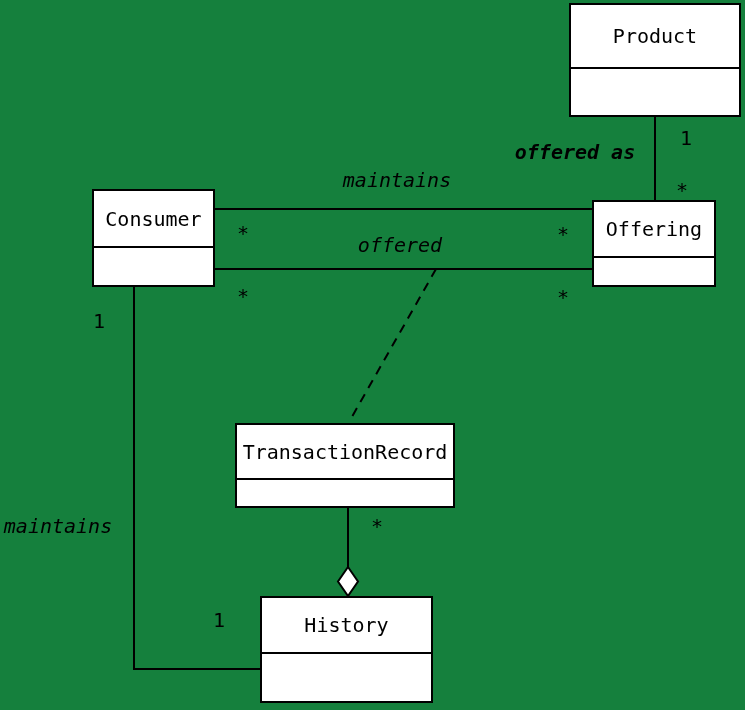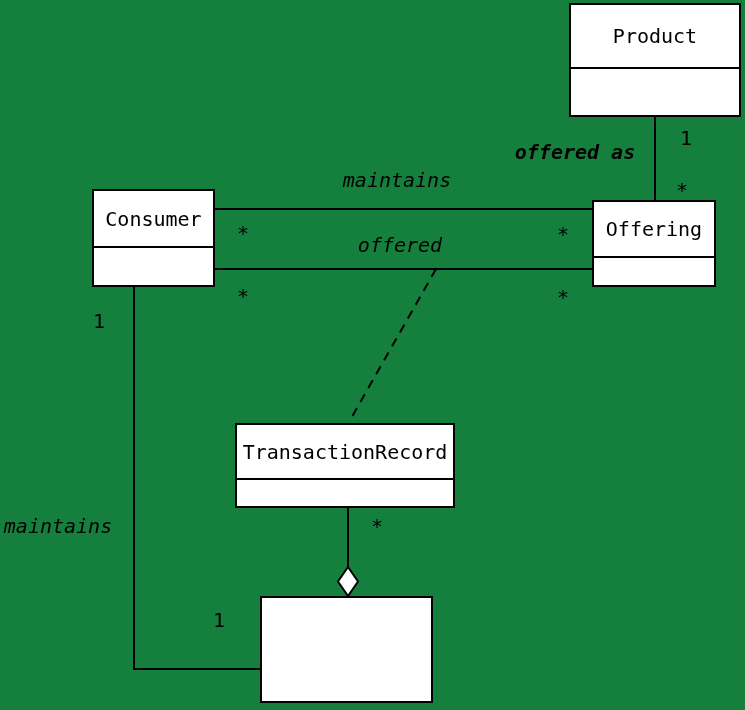--- a/index.html
+++ b/index.html
@@ -111,20 +111,21 @@
     <div class="cls-name">Offering</div>
     <div class="cls-attrs"></div>
   </div>
 
   <div class="uml-class transaction-record">
     <div class="cls-name">TransactionRecord</div>
     <div class="cls-attrs"></div>
   </div>
 
   <div class="uml-class history">
+    <div class="cls-name">History</div>
     <div class="cls-attrs"></div>
   </div>
 
   <span class="lbl assoc-label lbl-waitlisted">maintains</span>
   <span class="lbl assoc-label lbl-secured">offered</span>
   <span class="lbl assoc-label lbl-offered-as">offered as</span>
   <span class="lbl assoc-label lbl-maintains">maintains</span>
 
   <span class="lbl mult-offered-as-1">1</span>
   <span class="lbl mult-star mult-offered-as-star">*</span>

